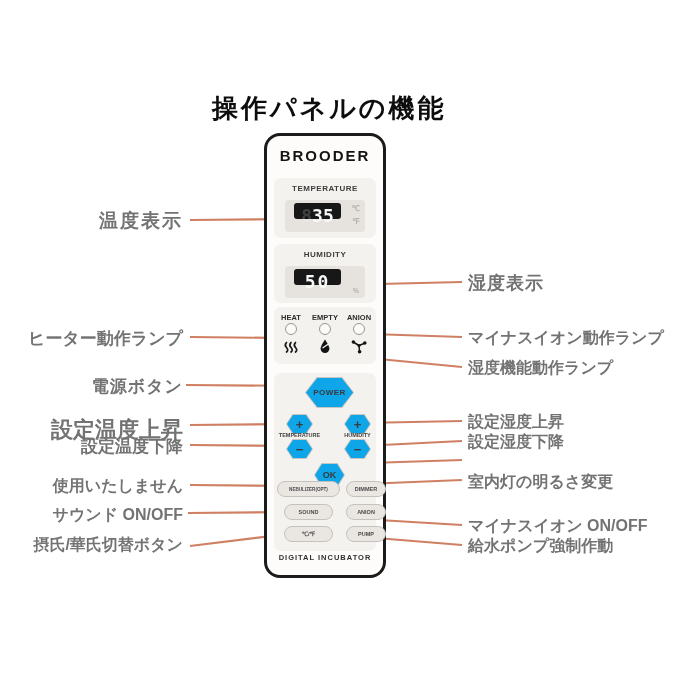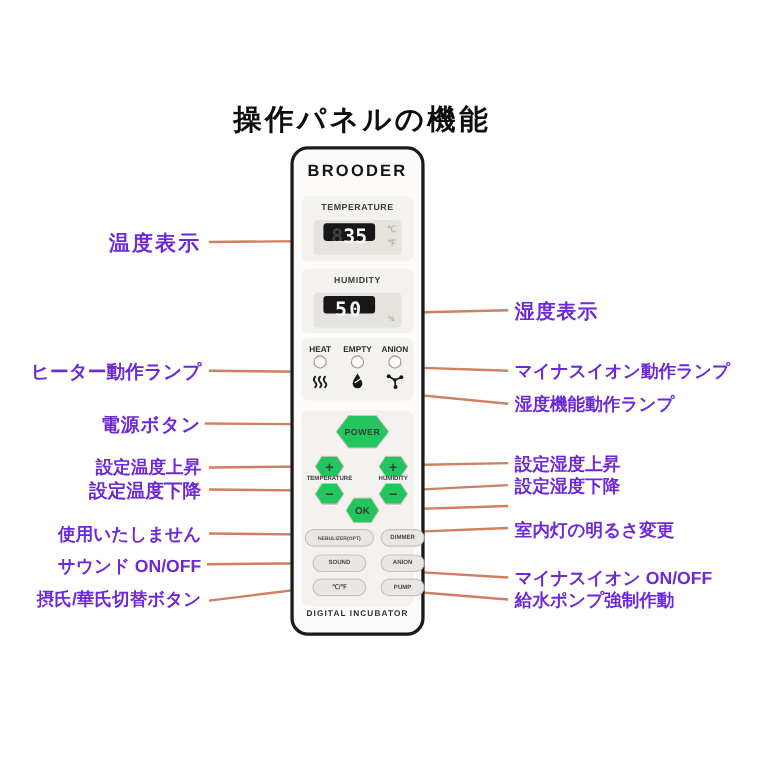--- a/index.html
+++ b/index.html
@@ -40,58 +40,58 @@
   .ind-label { width:100%; text-align:center; font-size:7.5px; font-weight:700;
     color:#2c2c2c; top:6px; }
   .led { left:50%; margin-left:-6px; top:16px; width:12px; height:12px;
     border:1.5px solid #9a9692; border-radius:50%; background:#fcfbfa; }
   .ind-icon { left:50%; margin-left:-9px; top:30px; width:18px; height:18px; }
 
   .hexbtn { clip-path:polygon(24% 0,76% 0,100% 50%,76% 100%,24% 100%,0 50%);
     background:#c9c4bf; }
   .hexbtn .inner { position:absolute; inset:1px;
     clip-path:polygon(24% 0,76% 0,100% 50%,76% 100%,24% 100%,0 50%);
-    background:#22c55e; display:flex; align-items:center; justify-content:center;
+    background:#0ea5e9; display:flex; align-items:center; justify-content:center;
     font-weight:900; color:#3a3a3a; }
   .pill { background:#eae7e3; border:1px solid #c6c1bc; border-radius:8px;
     text-align:center; font-weight:700; color:#4a4a4a; }
 
   #btn-power { left:31px; top:4px; width:49px; height:31px; }
   #btn-power .inner { font-size:8px; letter-spacing:.5px; }
   .pm { width:27px; height:20px; }
   .pm .inner { font-size:13px; }
   #temp-plus  { left:12px; top:41px; }
   #temp-minus { left:12px; top:66px; }
   #hum-plus   { left:70px; top:41px; }
   #hum-minus  { left:70px; top:66px; }
   .cluster-label { top:59px; width:51px; text-align:center; font-size:5.5px;
     font-weight:700; color:#3f3f3f; }
   #temp-cluster-label { left:0; }
   #hum-cluster-label  { left:58px; }
-  #btn-ok { left:40px; top:79px; width:31px; height:24px; }
+  #btn-ok { left:40px; top:90px; width:31px; height:24px; }
   #btn-ok .inner { font-size:9px; }
 
   #btn-neb   { left:3px;  top:108px; width:63px; height:16px; font-size:4.6px; line-height:15px; }
   #btn-dim   { left:72px; top:108px; width:40px; height:16px; font-size:5.5px; line-height:15px; }
   #btn-sound { left:10px; top:131px; width:49px; height:16px; font-size:5.5px; line-height:15px; }
   #btn-anion { left:72px; top:131px; width:40px; height:16px; font-size:5.5px; line-height:15px; }
   #btn-cf    { left:10px; top:153px; width:49px; height:16px; font-size:6px;   line-height:15px; }
   #btn-pump  { left:72px; top:153px; width:40px; height:16px; font-size:5.5px; line-height:15px; }
 
   #panel-footer { left:0; top:417px; width:100%; text-align:center; font-size:7.5px;
     font-weight:700; letter-spacing:1px; color:#2f2f2f; }
 
   
-  .callout { color:#6d28d9; font-weight:700; white-space:nowrap; }
+  .callout { color:#737373; font-weight:700; white-space:nowrap; }
   .callout.left  { right:517px; text-align:right; }   
   .callout.right { left:468px; text-align:left; }
   #lab-l0 { top:208px; font-size:19px; letter-spacing:2px; }
   #lab-l1 { top:327px; font-size:17px; }
   #lab-l2 { top:375px; font-size:17px; letter-spacing:1px; }
-  #lab-l3 { top:415px; font-size:16px;text-align:center; }
+  #lab-l3 { top:415px; font-size:22px;text-align:center; }
   #lab-l4 { top:435px; font-size:17px; }
   #lab-l5 { top:476px; font-size:16px; }
   #lab-l6 { top:505px; font-size:16px; }
   #lab-l7 { top:535px; font-size:16px; }
   #lab-r0 { top:271px; font-size:18px; letter-spacing:1px; }
   #lab-r1 { top:328px; font-size:16px; }
   #lab-r2 { top:358px; font-size:16px; }
   #lab-r3 { top:412px; font-size:16px; }
   #lab-r4 { top:432px; font-size:16px; }
   #lab-r5 { top:452px; font-size:16px; }

